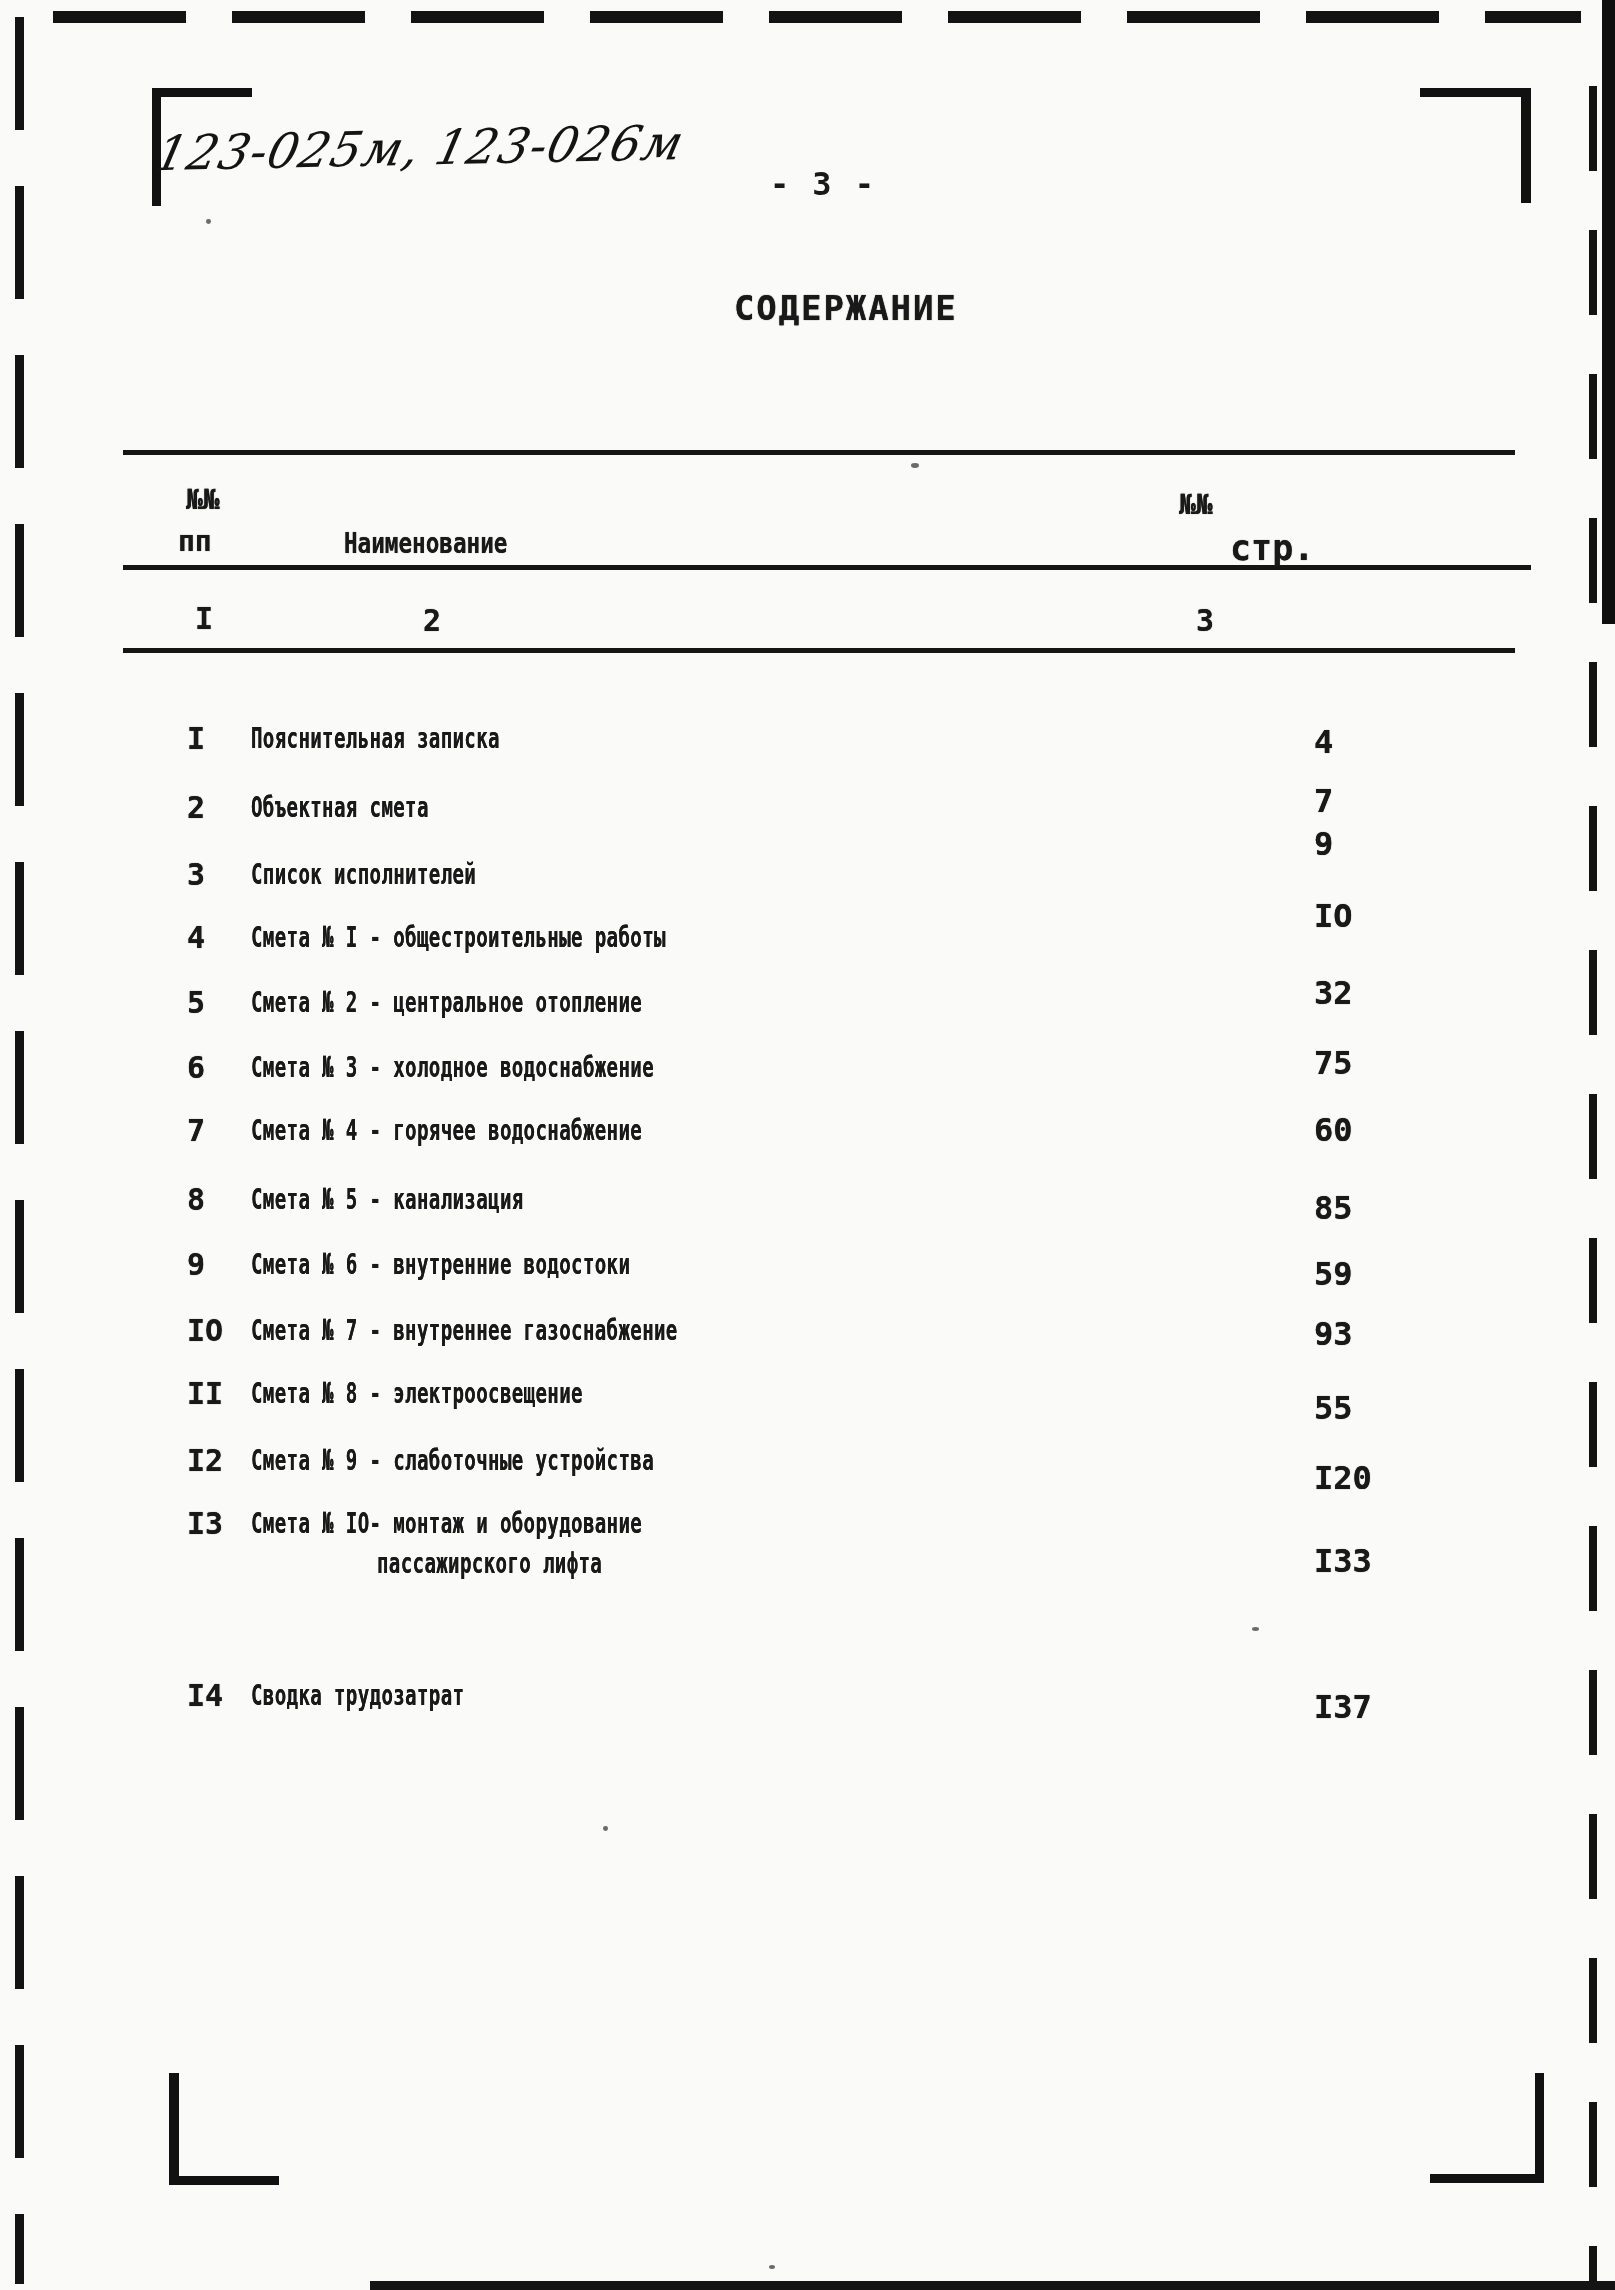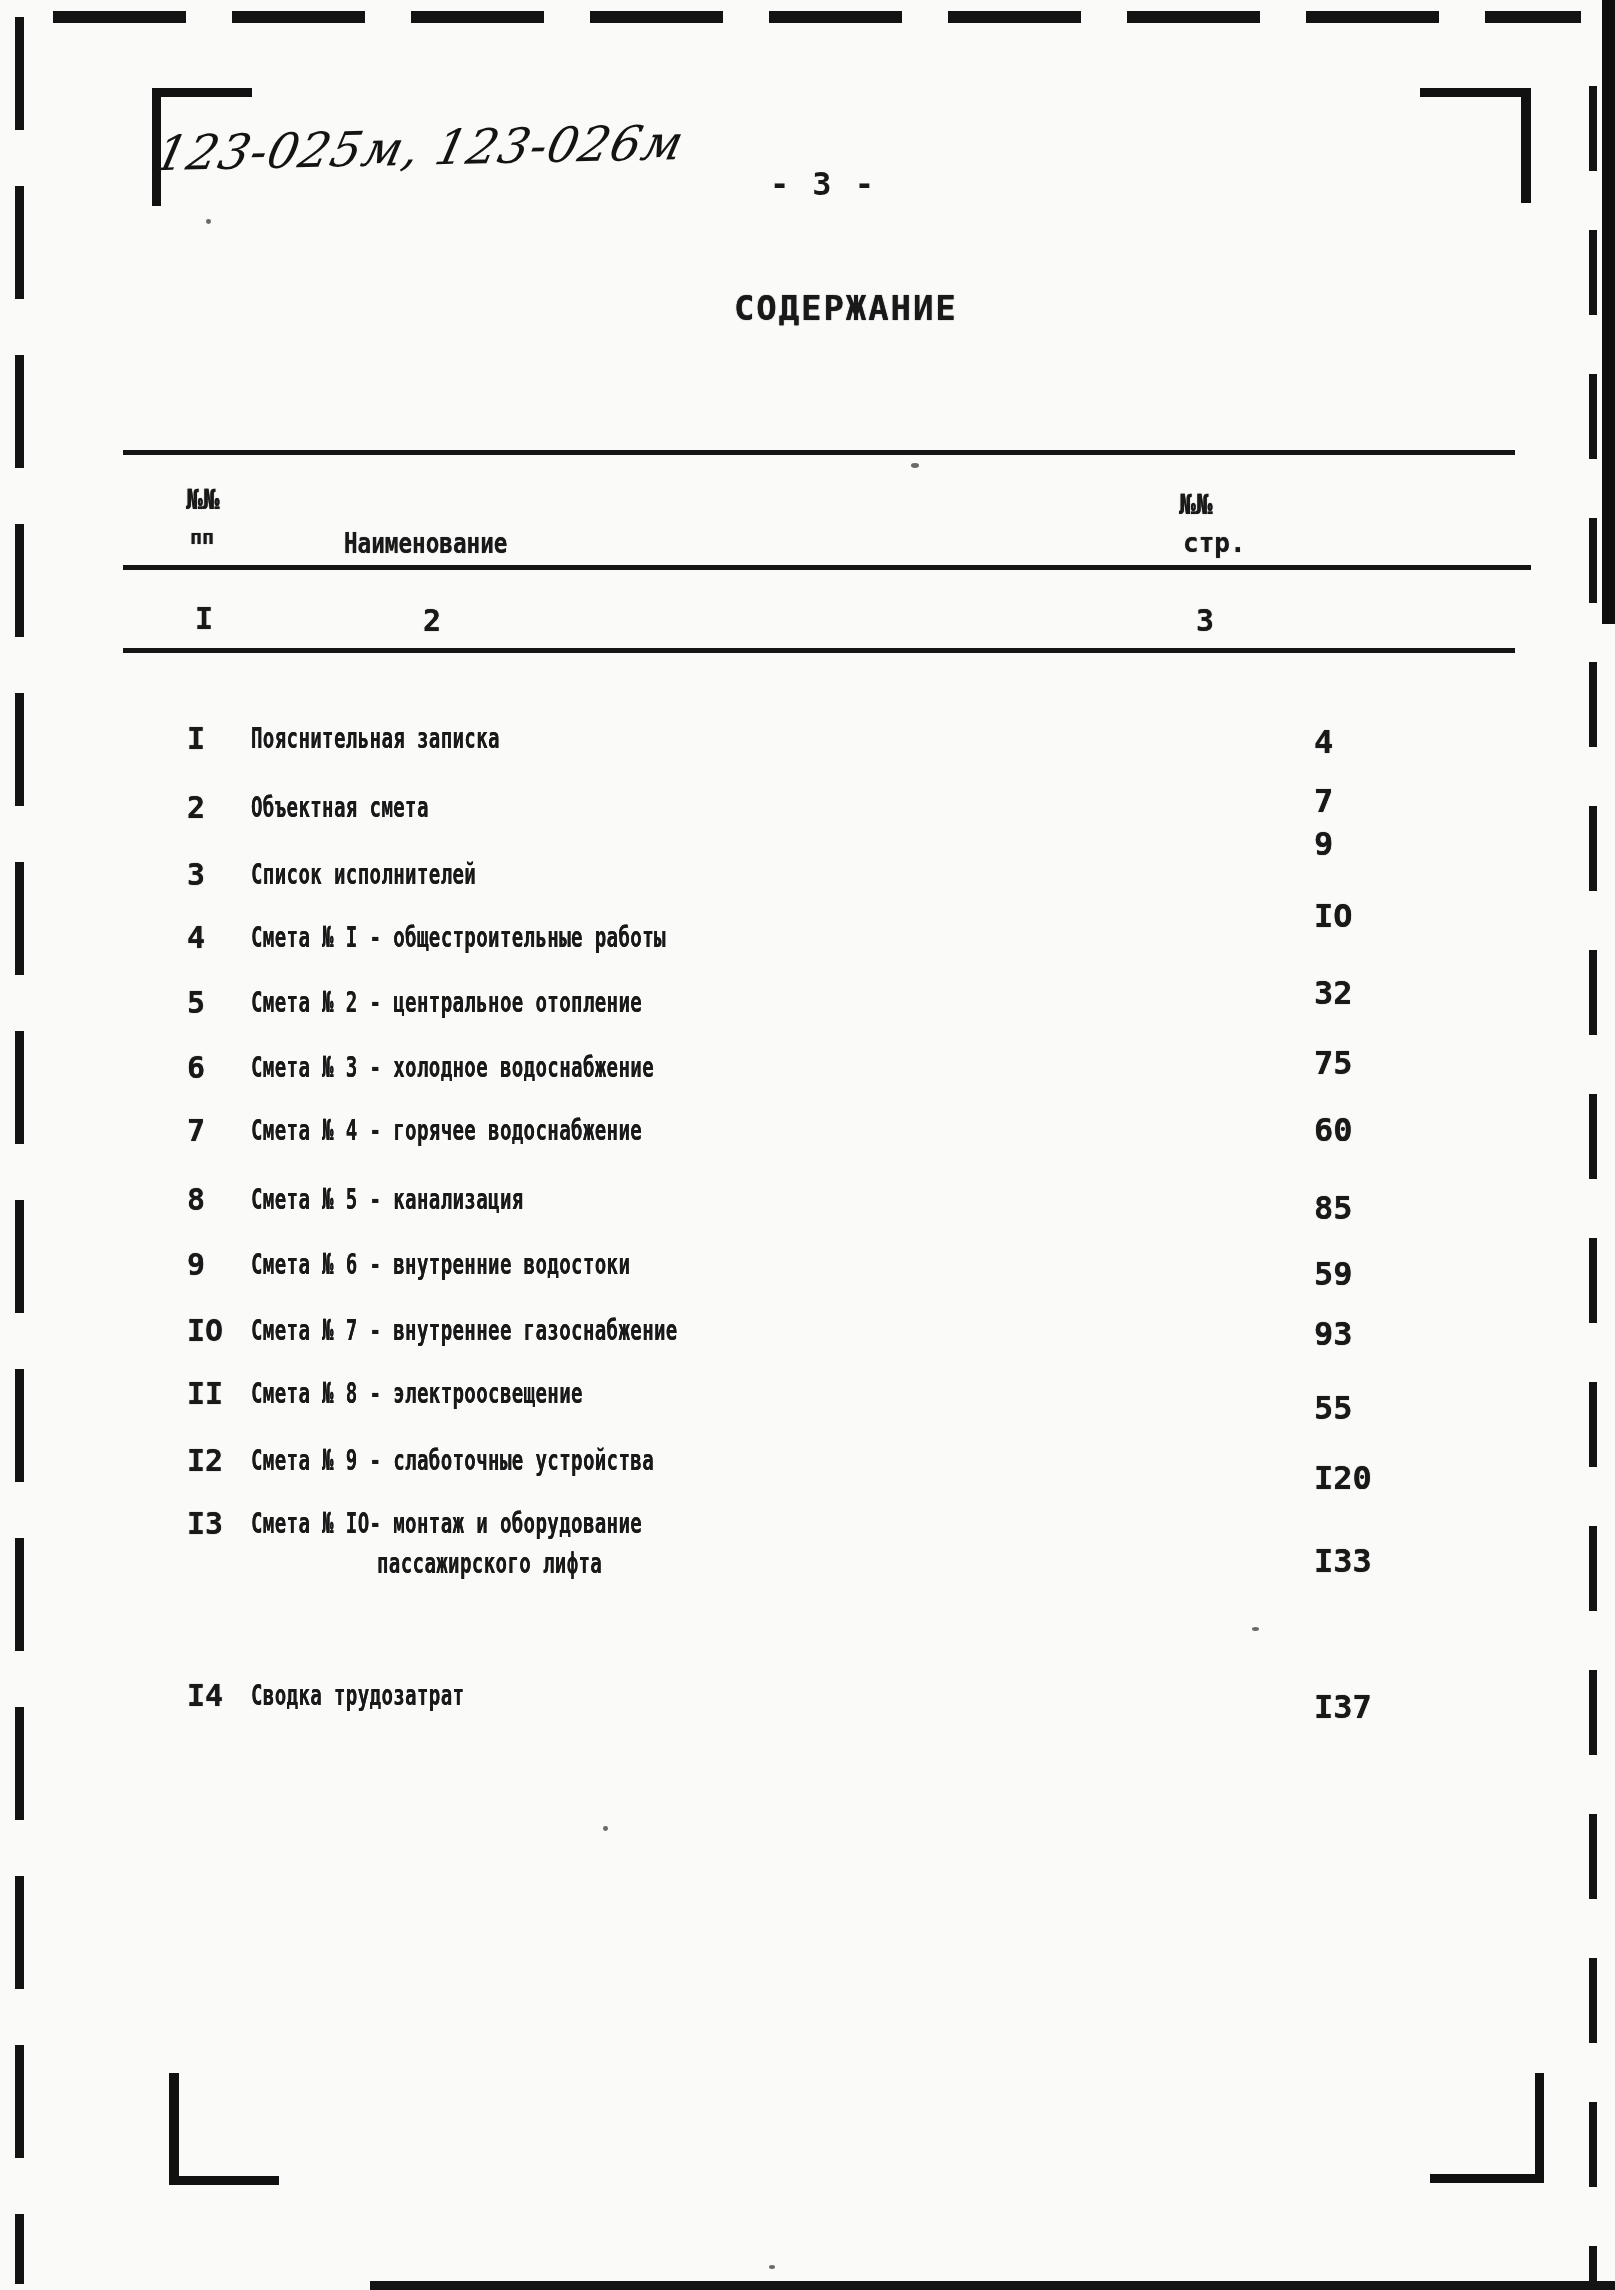--- a/index.html
+++ b/index.html
@@ -79,24 +79,24 @@
   <div class="handwriting">123-025м, 123-026м</div>
   <div class="pagenum">- 3 -</div>
   <div class="doc-title">СОДЕРЖАНИЕ</div>
 
   <div>
     <div class="rule r1"></div>
     <div class="rule r2"></div>
     <div class="rule r3"></div>
 
     <span class="cell" style="left:186px;top:483px;font-size:28px">№№</span>
-    <span class="cell" style="left:190px;top:525px;font-size:20px">пп</span>
+    <span class="cell" style="left:178px;top:525px;font-size:28px">пп</span>
     <span class="cell hdr" style="left:344px;top:526px">Наименование</span>
     <span class="cell" style="left:1179px;top:488px;font-size:28px">№№</span>
-    <span class="cell" style="left:1183px;top:528px;font-size:26px">стр.</span>
+    <span class="cell" style="left:1230px;top:528px;font-size:35px">стр.</span>
 
     <span class="cell colnum" style="left:195px;top:601px">I</span>
     <span class="cell colnum" style="left:423px;top:603px">2</span>
     <span class="cell colnum" style="left:1196px;top:603px">3</span>
 
     <div class="toc-row" style="top:721px">
       <span class="num">I</span>
       <span class="title">Пояснительная записка</span>
       <span class="pg" style="top:1.9px">4</span>
     </div>

